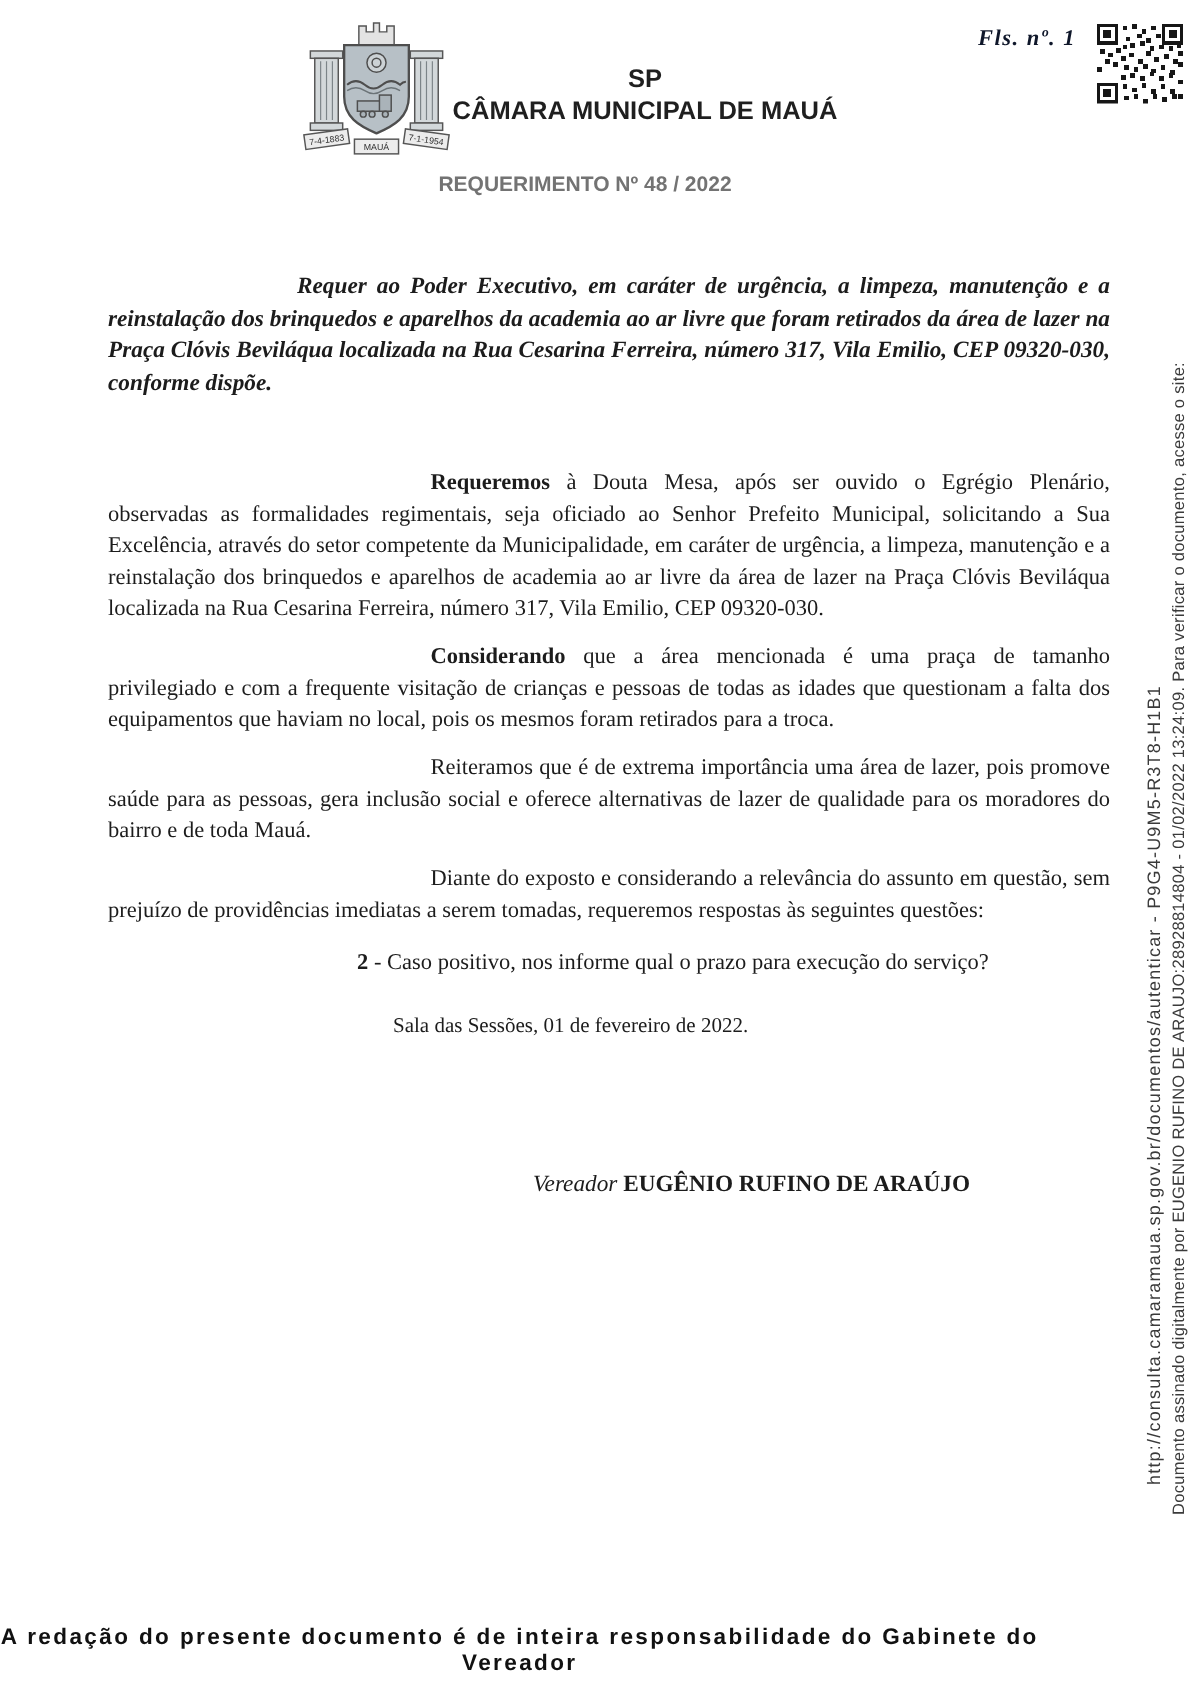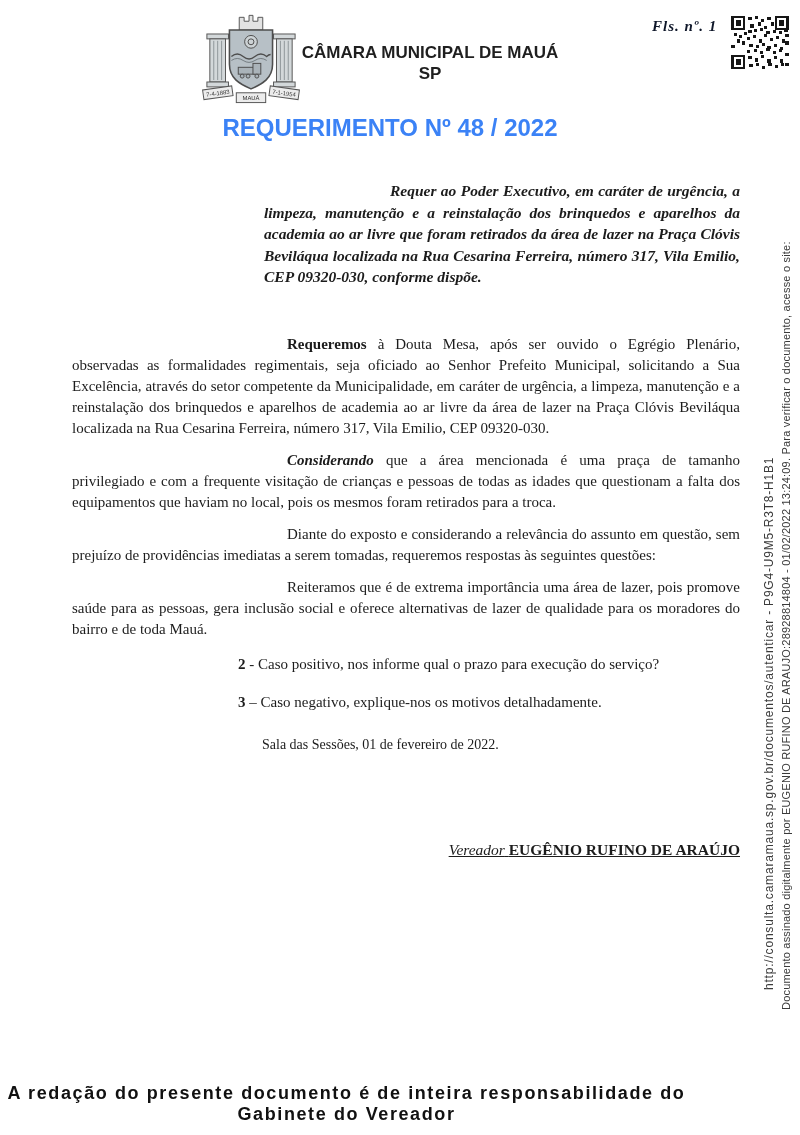--- a/index.html
+++ b/index.html
@@ -22,56 +22,56 @@
   
   .org {
     position: absolute; left: 290px; top: 42px; width: 280px; text-align: center;
     font-family: "Liberation Sans", sans-serif; font-weight: bold;
     font-size: 17px; line-height: 21px; color: #1f1f1f;
   }
   
   .title {
     position: absolute; left: 0; top: 114px; width: 780px; text-align: center;
     font-family: "Liberation Sans", sans-serif; font-weight: bold;
-    font-size: 24px; color: #3b82f6;
+    font-size: 14px; color: #737373;
   }
   
   .main {
     position: absolute; left: 72px; top: 180px; width: 668px;
     font-size: 15px; line-height: 21px; text-align: justify; color: #1c1c1c;
   }
   .summary {
-    margin-left: 192px; text-indent: 126px;
+    text-indent: 126px;
     font-weight: bold; font-style: italic; font-size: 15.5px; line-height: 21.5px;
   }
   .bp { text-indent: 215px; }
   .mt-big { margin-top: 46px; }
   .mt { margin-top: 11px; }
   .lead { font-weight: bold; margin-top: 38px; }
-  .lead.ital { font-style: italic; }
+  .lead.ital { }
   .questions { margin: 14px 0 0 166px; }
   .q { padding-left: 26px; text-indent: -26px; margin-bottom: 17px; line-height: 21.5px; }
   .qnum { font-weight: bold; }
   .dateline { margin: 20px 0 0 190px; font-size: 14px; text-align: left; }
-  .signature { margin: 84px 0 0 190px; font-size: 15.5px; text-align: right; text-decoration: underline; }
+  .signature { margin: 84px 0 0 190px; font-size: 15.5px; text-align: center; }
   .signature .role { font-style: italic; }
   .signature .name { font-weight: bold; }
   
   .side1, .side2 {
     position: absolute; white-space: nowrap; transform-origin: 0 0;
     transform: rotate(-90deg);
     font-family: "Liberation Sans", sans-serif; color: #3a3a3a;
   }
   .side1 { left: 780px; top: 1010px; font-size: 11px; letter-spacing: 0.2px; }
   .side2 { left: 762px; top: 990px; font-size: 12px; letter-spacing: 0.8px; }
   
   .footer {
     position: absolute; left: 0; top: 1083px; width: 693px; text-align: center;
     font-family: "Liberation Sans", sans-serif; font-weight: bold;
-    font-size: 18px; letter-spacing: 1.6px; color: #111;
+    font-size: 15px; letter-spacing: 1.6px; color: #111;
   }
 </style>
 </head>
 <body>
 
 <div class="page">
 
   <div class="fls">Fls. nº. 1</div>
 
   <svg class="qr" width="58" height="53" viewBox="0 0 54 50" shape-rendering="crispEdges" aria-hidden="true">
@@ -128,41 +128,40 @@
       <g transform="rotate(8 84 83)">
         <rect x="69" y="79" width="30" height="10" fill="#ececec" stroke="#565656" stroke-width="1"></rect>
         <text x="84" y="86.5">7-1-1954</text>
       </g>
       <rect x="35" y="84" width="30" height="10" fill="#ececec" stroke="#565656" stroke-width="1"></rect>
       <text x="50" y="91.5">MAUÁ</text>
     </g>
   </svg>
 
   <div class="org">
+    <div>SP</div>
     <div>CÂMARA MUNICIPAL DE MAUÁ</div>
-    <div>SP</div>
   </div>
 
   <div class="title">REQUERIMENTO Nº 48 / 2022</div>
 
   <div class="main">
 
     <p class="summary">Requer ao Poder Executivo, em caráter de urgência, a limpeza, manutenção e a reinstalação dos brinquedos e aparelhos da academia ao ar livre que foram retirados da área de lazer na Praça Clóvis Beviláqua localizada na Rua Cesarina Ferreira, número 317, Vila Emilio, CEP 09320-030, conforme dispõe.</p>
 
     <p class="bp mt-big"><b class="lead">Requeremos</b><span> à Douta Mesa, após ser ouvido o Egrégio Plenário, observadas as formalidades regimentais, seja oficiado ao Senhor Prefeito Municipal, solicitando a Sua Excelência, através do setor competente da Municipalidade, em caráter de urgência, a limpeza, manutenção e a reinstalação dos brinquedos e aparelhos de academia ao ar livre da área de lazer na Praça Clóvis Beviláqua localizada na Rua Cesarina Ferreira, número 317, Vila Emilio, CEP 09320-030.</span></p>
 
     <p class="bp mt"><b class="lead ital">Considerando</b><span> que a área mencionada é uma praça de tamanho privilegiado e com a frequente visitação de crianças e pessoas de todas as idades que questionam a falta dos equipamentos que haviam no local, pois os mesmos foram retirados para a troca.</span></p>
 
+    <p class="bp mt">Reiteramos que é de extrema importância uma área de lazer, pois promove saúde para as pessoas, gera inclusão social e oferece alternativas de lazer de qualidade para os moradores do bairro e de toda Mauá.</p>
+
     <p class="bp mt">Diante do exposto e considerando a relevância do assunto em questão, sem prejuízo de providências imediatas a serem tomadas, requeremos respostas às seguintes questões:</p>
-
-    <p class="bp mt">Reiteramos que é de extrema importância uma área de lazer, pois promove saúde para as pessoas, gera inclusão social e oferece alternativas de lazer de qualidade para os moradores do bairro e de toda Mauá.</p>
 
     <div class="questions">
       <div class="q"><span class="qnum">2</span> <span>-</span> <span>Caso positivo, nos informe qual o prazo para execução do serviço?</span></div>
-      <div class="q"><span class="qnum">3</span> <span>–</span> <span>Caso negativo, explique-nos os motivos detalhadamente.</span></div>
     </div>
 
     <p class="dateline">Sala das Sessões, 01 de fevereiro de 2022.</p>
 
     <p class="signature"><span class="role">Vereador</span> <b class="name">EUGÊNIO RUFINO DE ARAÚJO</b></p>
 
   </div>
 
   <div class="side1">Documento assinado digitalmente por EUGENIO RUFINO DE ARAUJO:28928814804 - 01/02/2022 13:24:09. Para verificar o documento, acesse o site:</div>
   <div class="side2">http://consulta.camaramaua.sp.gov.br/documentos/autenticar - P9G4-U9M5-R3T8-H1B1</div>

